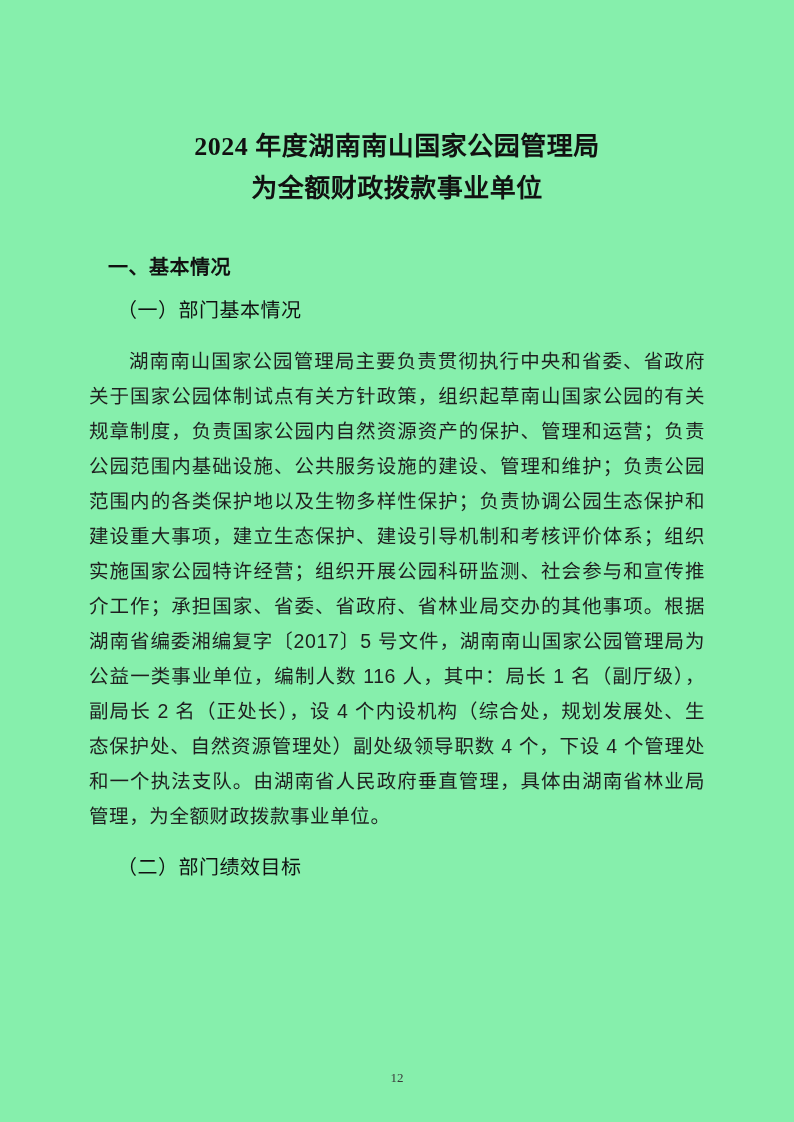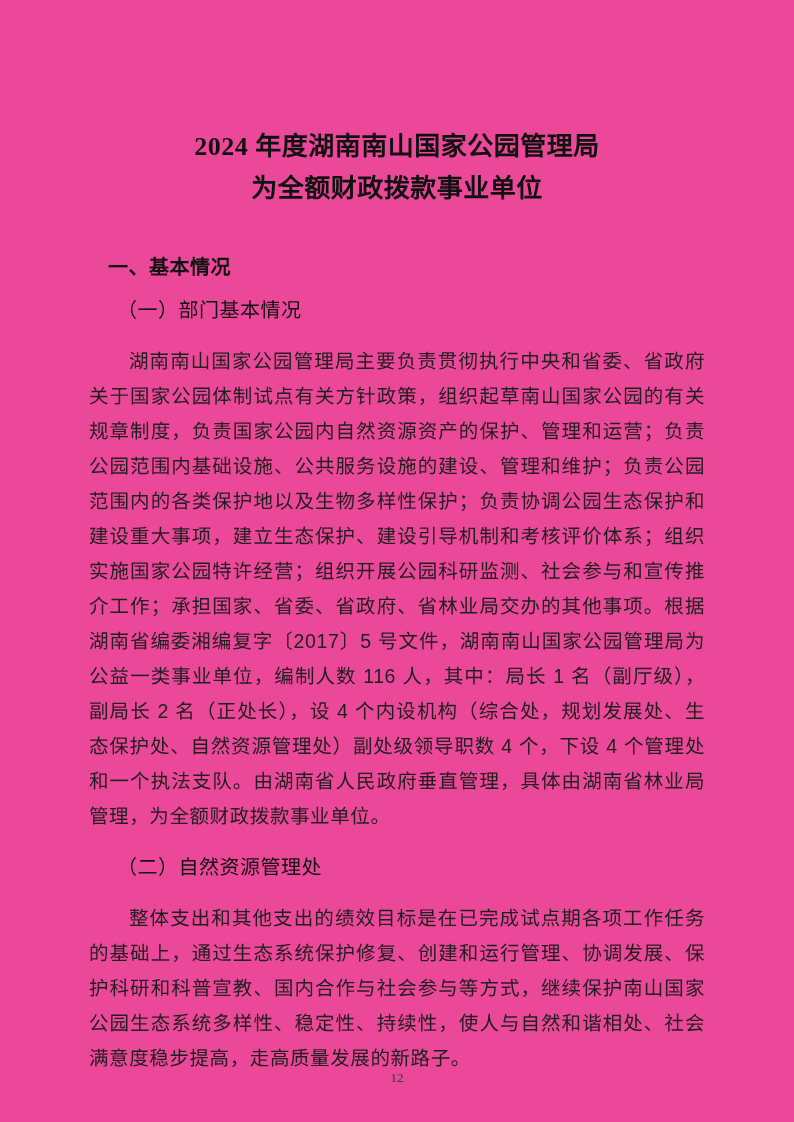--- a/index.html
+++ b/index.html
@@ -7,21 +7,21 @@
     margin: 0;
     padding: 0;
     background: #ffffff;
   }
 
   .page {
     position: relative;
     width: 794px;
     height: 1122px;
     margin: 0 auto;
-    background: #ec4899;
+    background: #86efac;
     overflow: hidden;
     box-sizing: border-box;
     font-family: "Liberation Serif", "DejaVu Serif", serif;
     color: #1c1c1c;
     -webkit-font-smoothing: antialiased;
   }
 
   .content {
     position: absolute;
     left: 73px;
@@ -110,23 +110,22 @@
       <span class="title-line">2024 年度湖南南山国家公园管理局</span>
       <span class="title-line">为全额财政拨款事业单位</span>
     </h1>
 
     <h2 class="heading-1">一、基本情况</h2>
 
     <h3 class="heading-2">（一）部门基本情况</h3>
 
     <p class="body-para">湖南南山国家公园管理局主要负责贯彻执行中央和省委、省政府关于国家公园体制试点有关方针政策，组织起草南山国家公园的有关规章制度，负责国家公园内自然资源资产的保护、管理和运营；负责公园范围内基础设施、公共服务设施的建设、管理和维护；负责公园范围内的各类保护地以及生物多样性保护；负责协调公园生态保护和建设重大事项，建立生态保护、建设引导机制和考核评价体系；组织实施国家公园特许经营；组织开展公园科研监测、社会参与和宣传推介工作；承担国家、省委、省政府、省林业局交办的其他事项。根据湖南省编委湘编复字〔2017〕5 号文件，湖南南山国家公园管理局为公益一类事业单位，编制人数 116 人，其中：局长 1 名（副厅级），副局长 2 名（正处长），设 4 个内设机构（综合处，规划发展处、生态保护处、自然资源管理处）副处级领导职数 4 个，下设 4 个管理处和一个执法支队。由湖南省人民政府垂直管理，具体由湖南省林业局管理，为全额财政拨款事业单位。</p>
 
-    <h3 class="heading-2">（二）自然资源管理处</h3>
+    <h3 class="heading-2">（二）部门绩效目标</h3>
 
-    <p class="body-para">整体支出和其他支出的绩效目标是在已完成试点期各项工作任务的基础上，通过生态系统保护修复、创建和运行管理、协调发展、保护科研和科普宣教、国内合作与社会参与等方式，继续保护南山国家公园生态系统多样性、稳定性、持续性，使人与自然和谐相处、社会满意度稳步提高，走高质量发展的新路子。</p>
 
   </div>
 
   <div class="page-footer">
     <span class="page-number">12</span>
   </div>
 
 </div>
 
 </body></html>

